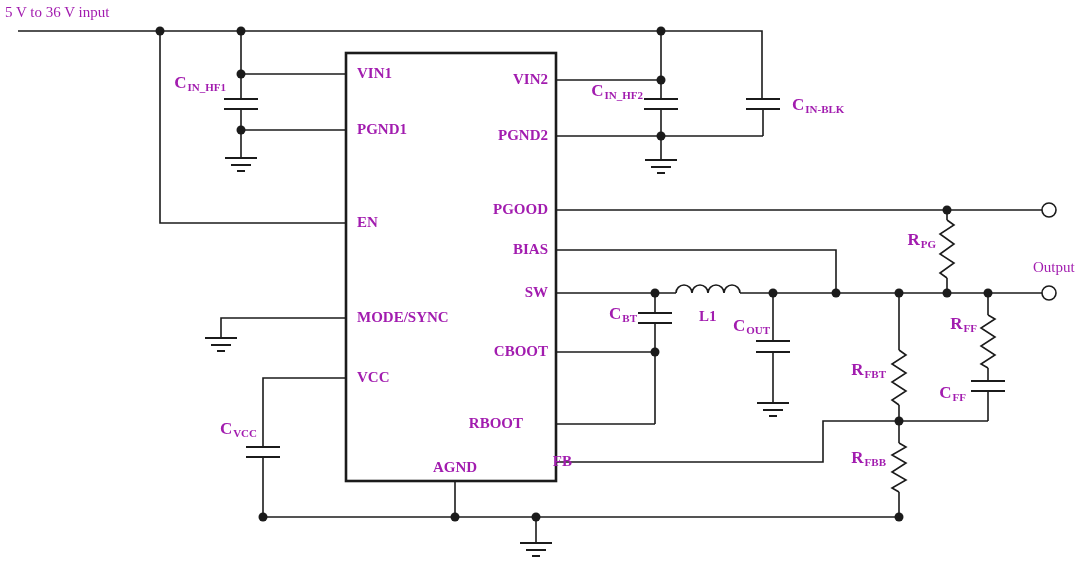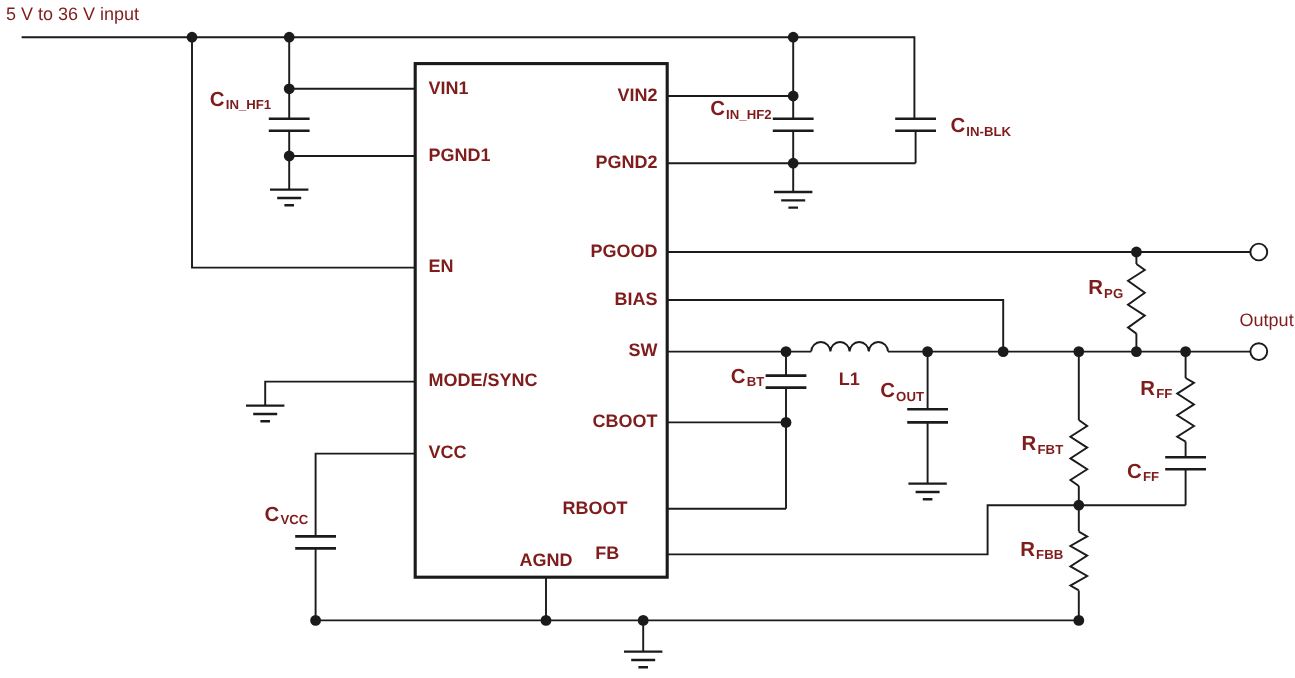--- a/index.html
+++ b/index.html
@@ -1,22 +1,22 @@
 <!DOCTYPE html>
 <html><head>
 <meta charset="utf-8">
 <style>
   html, body { margin: 0; padding: 0; background: #ffffff; }
   .canvas {
     position: relative;
     width: 1079px;
     height: 565px;
     background: #ffffff;
-    font-family: Liberation Sans, sans-serif;
-    color: #7f1d1d;
+    font-family: Liberation Serif, serif;
+    color: #a21caf;
     overflow: hidden;
   }
   svg.schem { position: absolute; left: 0; top: 0; }
   .lbl { position: absolute; white-space: nowrap; line-height: 1; }
   .plain  { font-size: 15px; font-weight: normal; }
   .pin    { font-size: 15px; font-weight: bold; }
   .comp   { font-size: 17px; font-weight: bold; }
   .comp .sub { font-size: 11px; font-weight: bold; position: relative; top: 3px; margin-left: 1px; }
   .ra { text-align: right; }
   .ctr { text-align: center; }
@@ -123,21 +123,21 @@
   <div class="lbl pin" style="left:357px; top:370px;">VCC</div>
   <div class="lbl pin ctr" style="left:410px; top:460px; width:90px;">AGND</div>
 
   <div class="lbl pin ra" style="right:531px; top:72px;">VIN2</div>
   <div class="lbl pin ra" style="right:531px; top:128px;">PGND2</div>
   <div class="lbl pin ra" style="right:531px; top:202px;">PGOOD</div>
   <div class="lbl pin ra" style="right:531px; top:242px;">BIAS</div>
   <div class="lbl pin ra" style="right:531px; top:285px;">SW</div>
   <div class="lbl pin ra" style="right:531px; top:344px;">CBOOT</div>
   <div class="lbl pin ra" style="right:556px; top:416px;">RBOOT</div>
-  <div class="lbl pin ra" style="right:563px; top:454px;">FB</div>
+  <div class="lbl pin ra" style="right:507px; top:454px;">FB</div>
 
   <div class="lbl comp" style="right:853px; top:74px;"><span>C</span><span class="sub">IN_HF1</span></div>
   <div class="lbl comp" style="right:436px; top:82px;"><span>C</span><span class="sub">IN_HF2</span></div>
   <div class="lbl comp" style="left:792px; top:96px;"><span>C</span><span class="sub">IN-BLK</span></div>
   <div class="lbl comp" style="right:822px; top:420px;"><span>C</span><span class="sub">VCC</span></div>
   <div class="lbl comp" style="right:442px; top:305px;"><span>C</span><span class="sub">BT</span></div>
   <div class="lbl comp" style="right:309px; top:317px;"><span>C</span><span class="sub">OUT</span></div>
   <div class="lbl comp" style="left:699px; top:261px; font-size:15px;margin-top:48px;"><span>L1</span></div>
   <div class="lbl comp" style="right:143px; top:231px;text-align:right;"><span>R</span><span class="sub">PG</span></div>
   <div class="lbl comp" style="right:102px; top:315px;"><span>R</span><span class="sub">FF</span></div>

